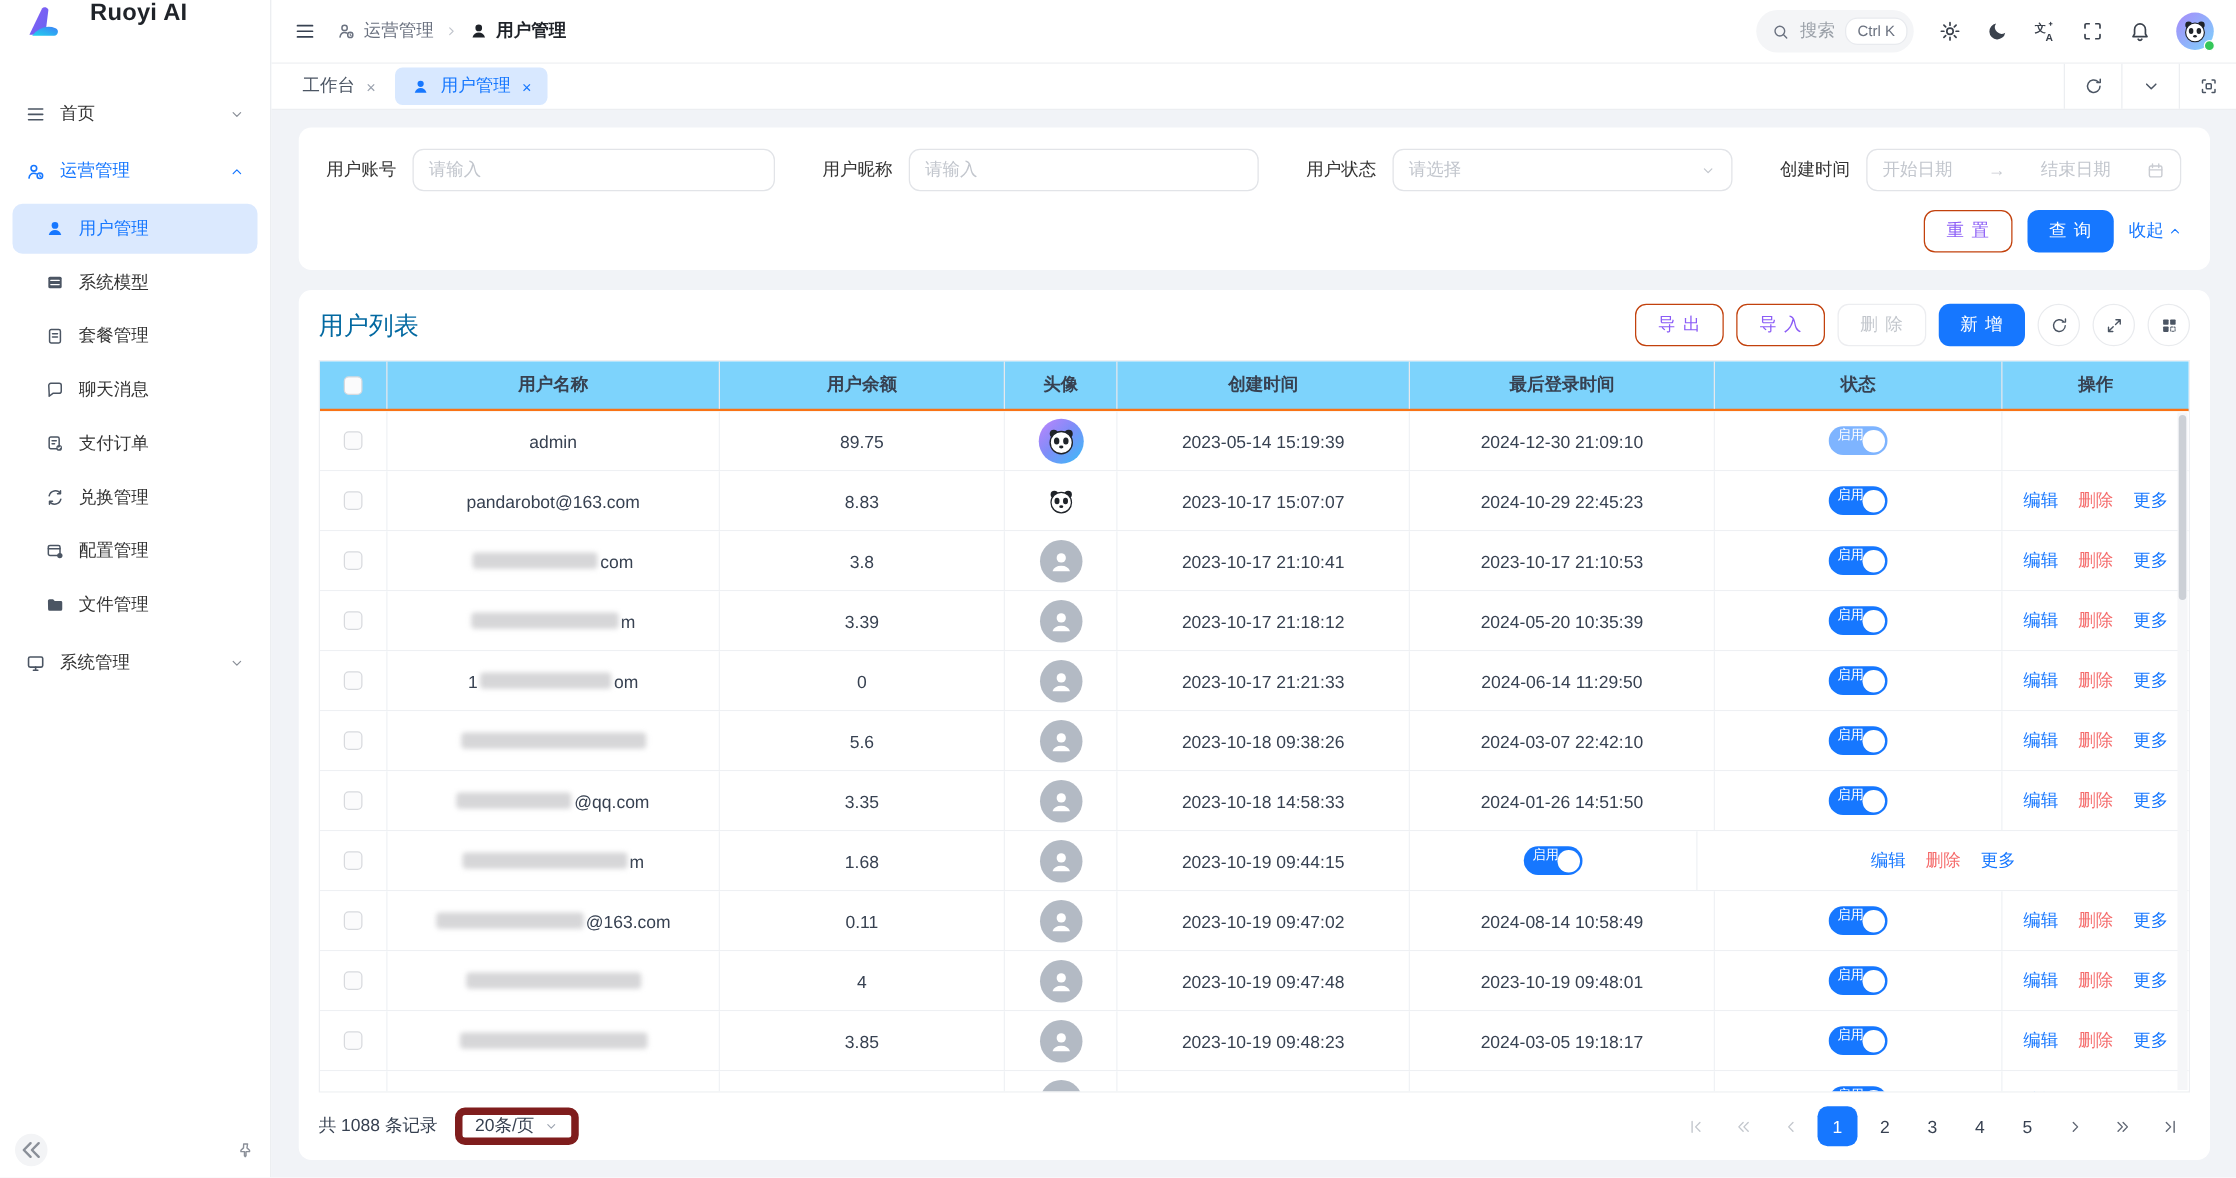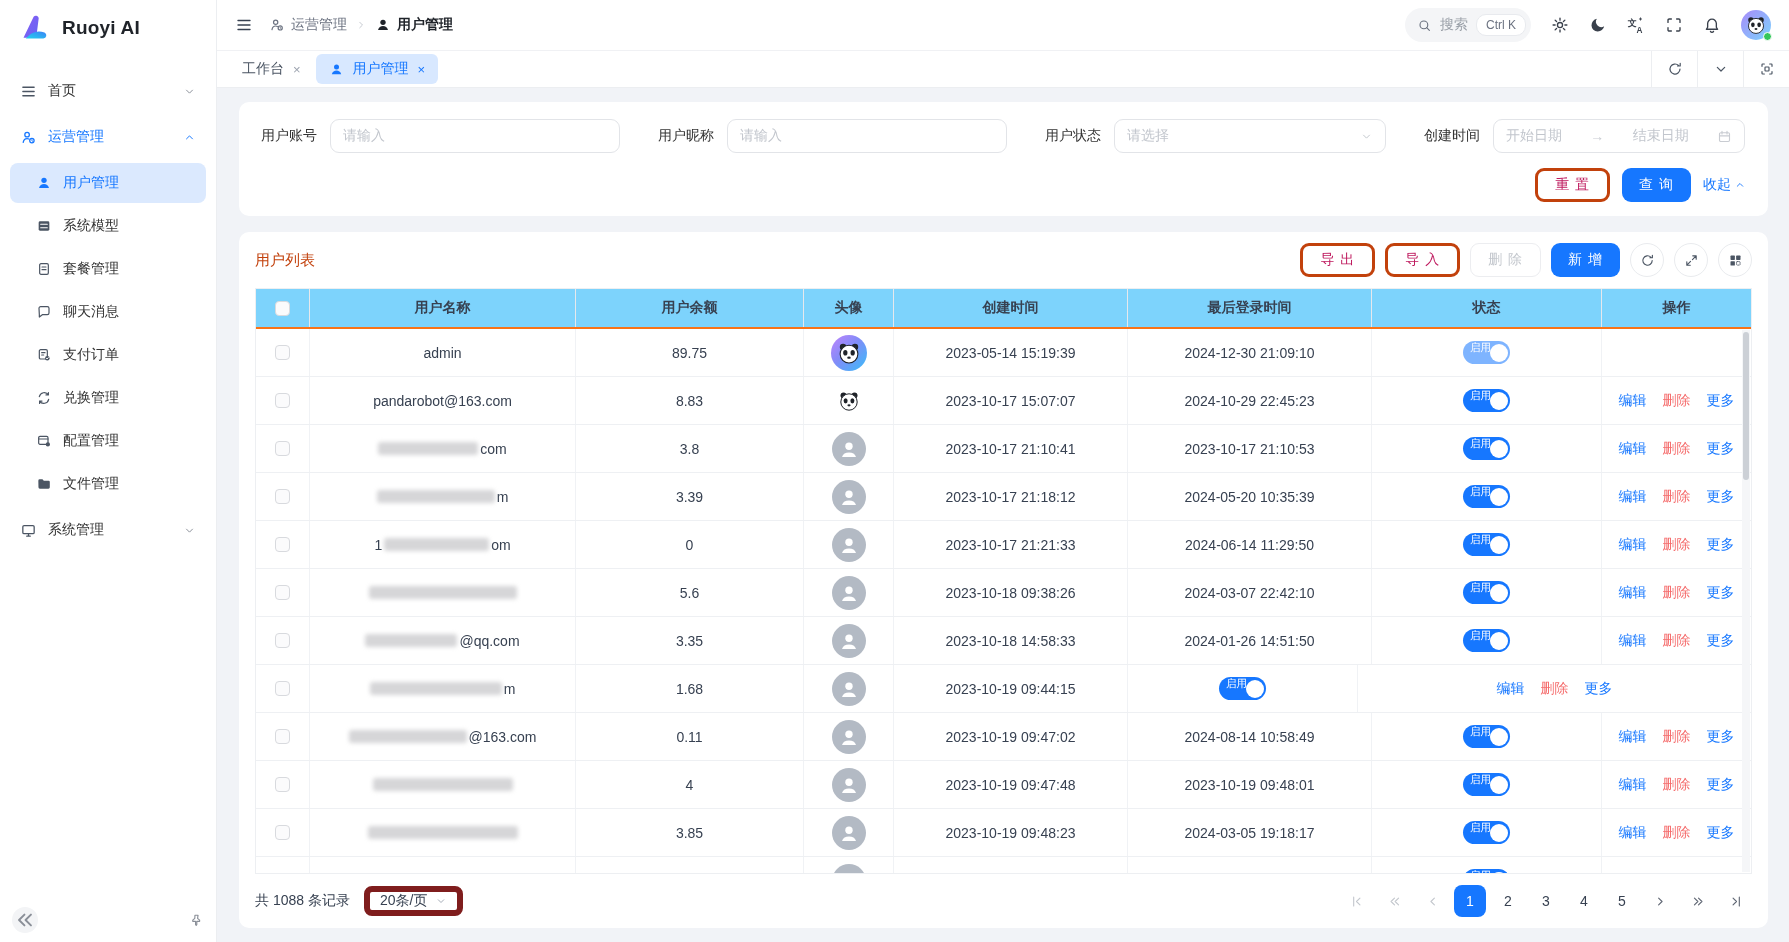--- a/index.html
+++ b/index.html
@@ -4,21 +4,21 @@
 <style>
   *{box-sizing:border-box;margin:0;padding:0}
   html,body{width:1789px;height:942px;overflow:hidden}
   body{font-family:"Liberation Sans","DejaVu Sans",sans-serif;font-size:14px;color:#333;background:#f1f3f7}
   .svgi{display:inline-flex;align-items:center;justify-content:center;line-height:1}
   .svgi svg{width:1em;height:1em}
   .app{display:flex;width:100%;height:100%}
 
   
   .sidebar{width:217px;background:#fff;border-right:1px solid #eceef1;display:flex;flex-direction:column;position:relative;flex-shrink:0}
-  .logo-row{height:56px;display:flex;align-items:center;gap:10px;padding:0 16px;flex-shrink:0}
+  .logo-row{height:56px;display:flex;gap:20px;padding:0 16px;flex-shrink:0}
   .logo-mark{width:36px;height:36px;display:flex}
   .logo-mark svg{width:36px;height:36px}
   .brand-name{font-size:19px;font-weight:700;color:#1f2329;letter-spacing:.2px}
   .menu{flex:1;padding:12px 10px 0;overflow:hidden}
   .mi-parent{height:46px;display:flex;align-items:center;gap:11px;padding:0 10px;color:#333;border-radius:8px;cursor:pointer}
   .mi-parent .mi-icon{font-size:17px;color:#4b5563}
   .mi-parent.blue,.mi-parent.blue .mi-icon{color:#1677ff}
   .chev{margin-left:auto;font-size:13px;color:#8a8f98}
   .mi-parent.blue .chev{color:#1677ff}
   .mi-child{height:40px;margin:3px 0;display:flex;align-items:center;gap:11px;padding:0 10px 0 26px;color:#333;border-radius:8px;cursor:pointer}
@@ -65,30 +65,30 @@
   .flabel{white-space:nowrap;color:#333}
   .finput{height:34px;border:1px solid #e2e4e8;border-radius:9px;display:flex;align-items:center;padding:0 12px;color:#c2c6cd;background:#fff;cursor:text}
   .w-acct{width:290px}.w-nick{width:280px}
   .fselect{width:272px;justify-content:space-between;cursor:pointer}
   .fselect .svgi{font-size:13px;color:#c2c6cd}
   .fdate{width:252px;justify-content:space-between;cursor:pointer;gap:6px}
   .fdate .svgi{font-size:15px;color:#c9ccd2}
   .fdate .sep{color:#c9ccd2}
   .filter-actions{display:flex;justify-content:flex-end;align-items:center;gap:12px;margin-top:15px}
   .btn{height:34px;padding:0 17px;border-radius:9px;display:inline-flex;align-items:center;justify-content:center;cursor:pointer;border:none;font-size:14px;letter-spacing:1px}
-  .btn-outline{border:3px solid #c2410c;background:#fff;color:#be185d}
+  .btn-outline{border:1px solid #c2410c;background:#fff;color:#8b5cf6}
   .btn-primary{background:#1677ff;color:#fff}
   .btn-disabled{border:1px solid #ecedf0;background:#fff;color:#c3c7cd;cursor:not-allowed}
   .collapse-link{color:#1677ff;display:flex;align-items:center;gap:3px;cursor:pointer}
   .collapse-link .svgi{font-size:12px}
 
   
   .table-card{background:#fff;border-radius:10px;flex:1;display:flex;flex-direction:column;min-height:0;padding:0 16px;position:relative}
   .card-toolbar{height:56px;display:flex;align-items:center;flex-shrink:0}
-  .card-title{font-size:15px;color:#c2410c;font-weight:500}
+  .card-title{font-size:20px;color:#0369a1;font-weight:500}
   .toolbar-right{margin-left:auto;display:flex;align-items:center;gap:10px}
   .icon-btn{width:34px;height:34px;border-radius:50%;border:1px solid #e9ebee;display:flex;align-items:center;justify-content:center;color:#4b5563;font-size:15px;cursor:pointer;background:#fff}
   .tablewrap{flex:1;min-height:0;overflow:hidden;border:1px solid #edeff2;position:relative}
   .thead{display:flex;background:#7dd3fc;height:40px;border-bottom:2px solid #f97316}
   .th{display:flex;align-items:center;justify-content:center;font-weight:700;color:#374151;border-right:1px solid #e6e8ec}
   .th:last-child{border-right:none}
   .trow{display:flex;height:48px;border-bottom:1px solid #eef0f3;background:#fff}
   .td{display:flex;align-items:center;justify-content:center;color:#374151;border-right:1px solid #f0f2f5;overflow:hidden;gap:2px}
   .td:last-child{border-right:none}
   .c0{width:54px}.c1{width:266px}.c2{width:228px}.c3{width:90px}.c4{width:234px}.c5{width:244px}.c6{width:230px}.c7{flex:1}

